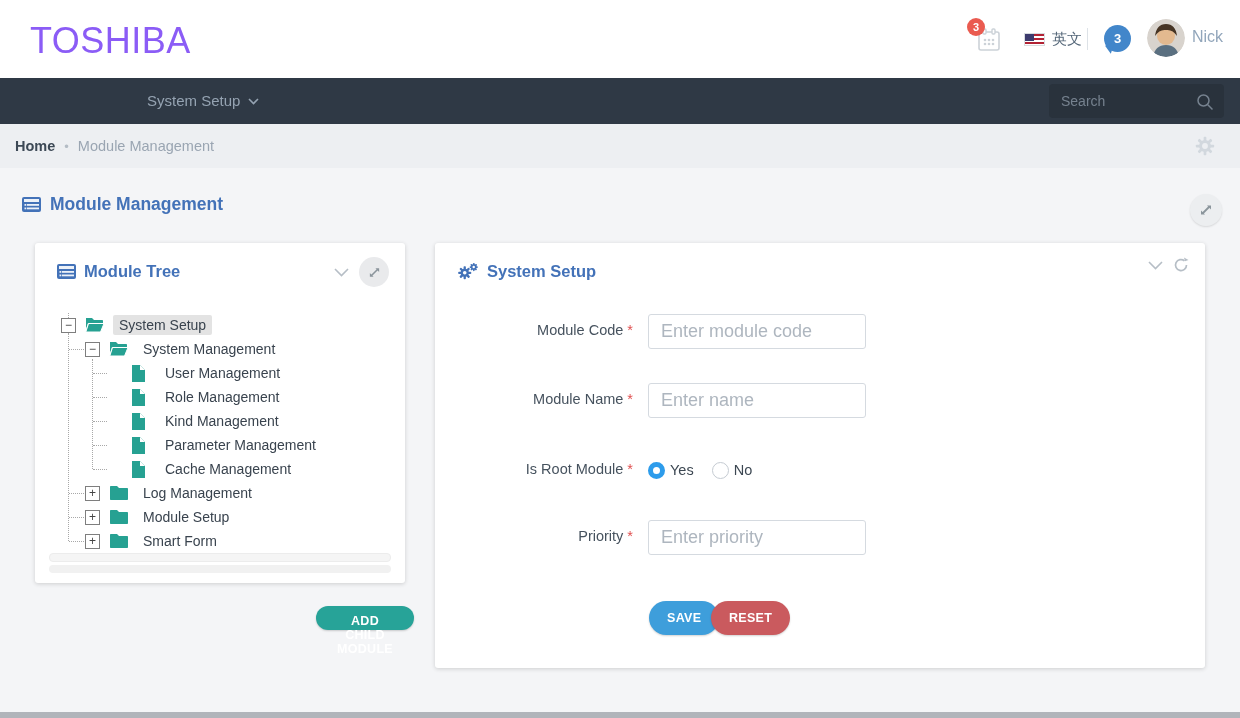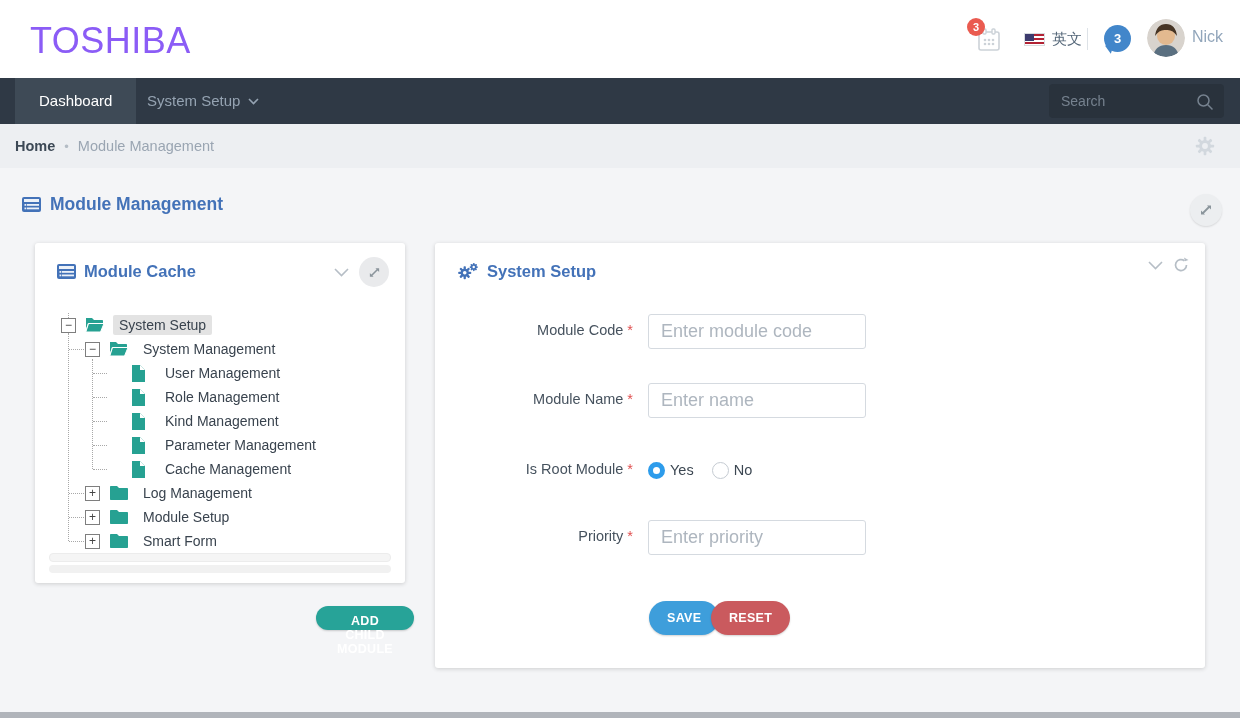--- a/index.html
+++ b/index.html
@@ -143,21 +143,20 @@
           <circle cx="19" cy="17" r="9" fill="#e3b98f"></circle>
           <path d="M8 17 q1.5 -12 11 -12 q9.5 0 11 12 q-4.5 -7 -11 -6 q-6.5 -1 -11 6" fill="#463424"></path>
           <path d="M6 38 q2 -12 13 -12 q11 0 13 12 z" fill="#5a6f80"></path>
         </g>
       </svg>
     </div>
     <div class="username">Nick</div>
   </div>
 
   <div class="navbar">
-    <div class="nav-tab active">Dashboard</div>
     <div class="nav-tab plain">
       <span>System Setup</span>
       <span>
         <svg width="11" height="7" viewBox="0 0 11 7">
             <path d="M1 1l4.5 4.5L10 1" fill="none" stroke="#95a3b2" stroke-width="1.6"></path>
           </svg>
       </span>
     </div>
     <input class="nav-search" type="text" placeholder="Search" style="">
     <span class="nav-search-icon">
@@ -213,21 +212,21 @@
         <span>
           <svg width="19" height="15" viewBox="0 0 19 15">
             <rect x="0" y="0" width="19" height="15" rx="2" fill="#4372b8"></rect>
             <rect x="2" y="2" width="15" height="3" fill="#fff" opacity=".9"></rect>
             <rect x="5" y="7" width="12" height="1.8" fill="#fff" opacity=".9"></rect>
             <rect x="5" y="10.5" width="12" height="1.8" fill="#fff" opacity=".9"></rect>
             <rect x="2.5" y="7" width="1.8" height="1.8" fill="#fff" opacity=".9"></rect>
             <rect x="2.5" y="10.5" width="1.8" height="1.8" fill="#fff" opacity=".9"></rect>
           </svg>
         </span>
-        <span>Module Cache</span>
+        <span>Module Tree</span>
       </div>
       <div class="panel-controls">
         <span>
           <svg width="15" height="9" viewBox="0 0 15 9">
               <path d="M1 1l6.5 6.5L14 1" fill="none" stroke="#b6bec6" stroke-width="1.6"></path>
             </svg>
         </span>
         <span class="circle-btn">
           <svg width="13" height="13" viewBox="0 0 14 14">
             <line x1="3.5" y1="10.5" x2="10.5" y2="3.5" stroke="#8b959c" stroke-width="1.8"></line>

